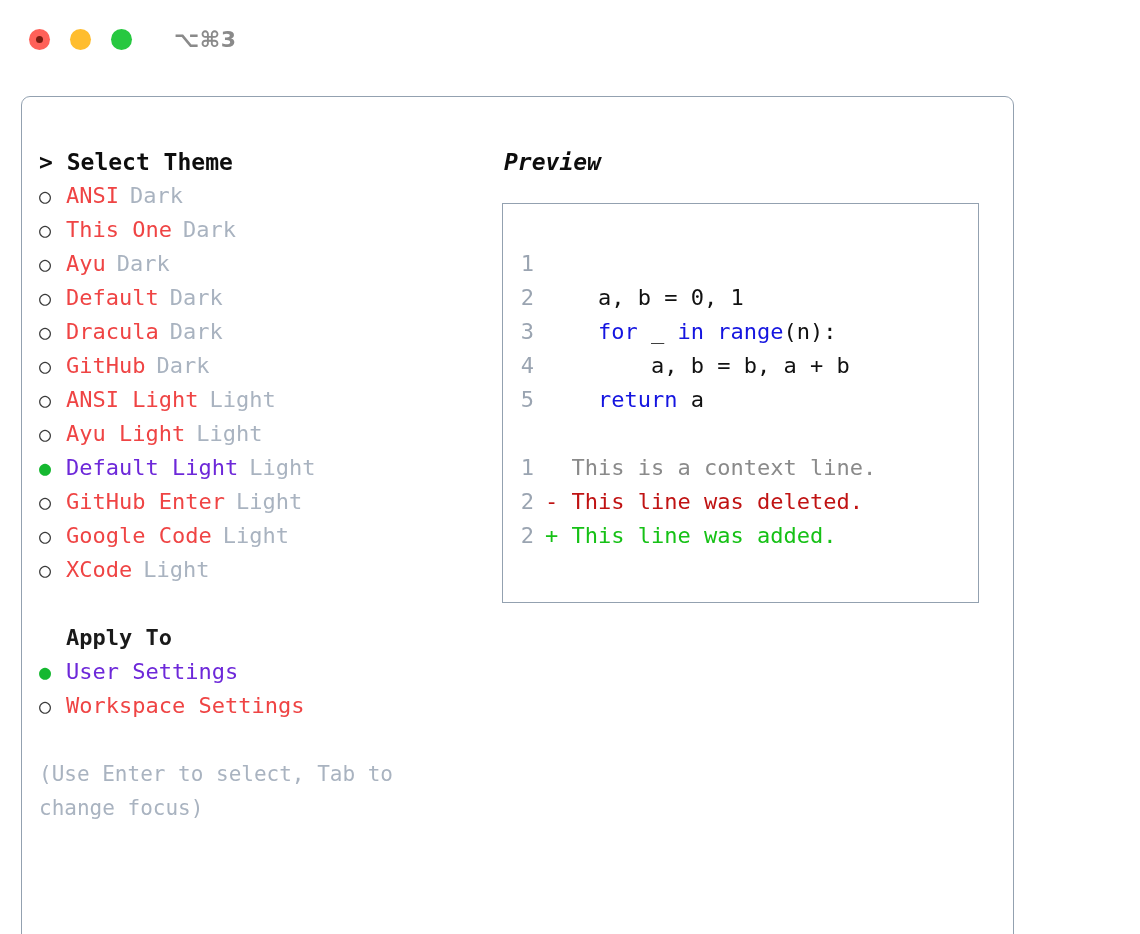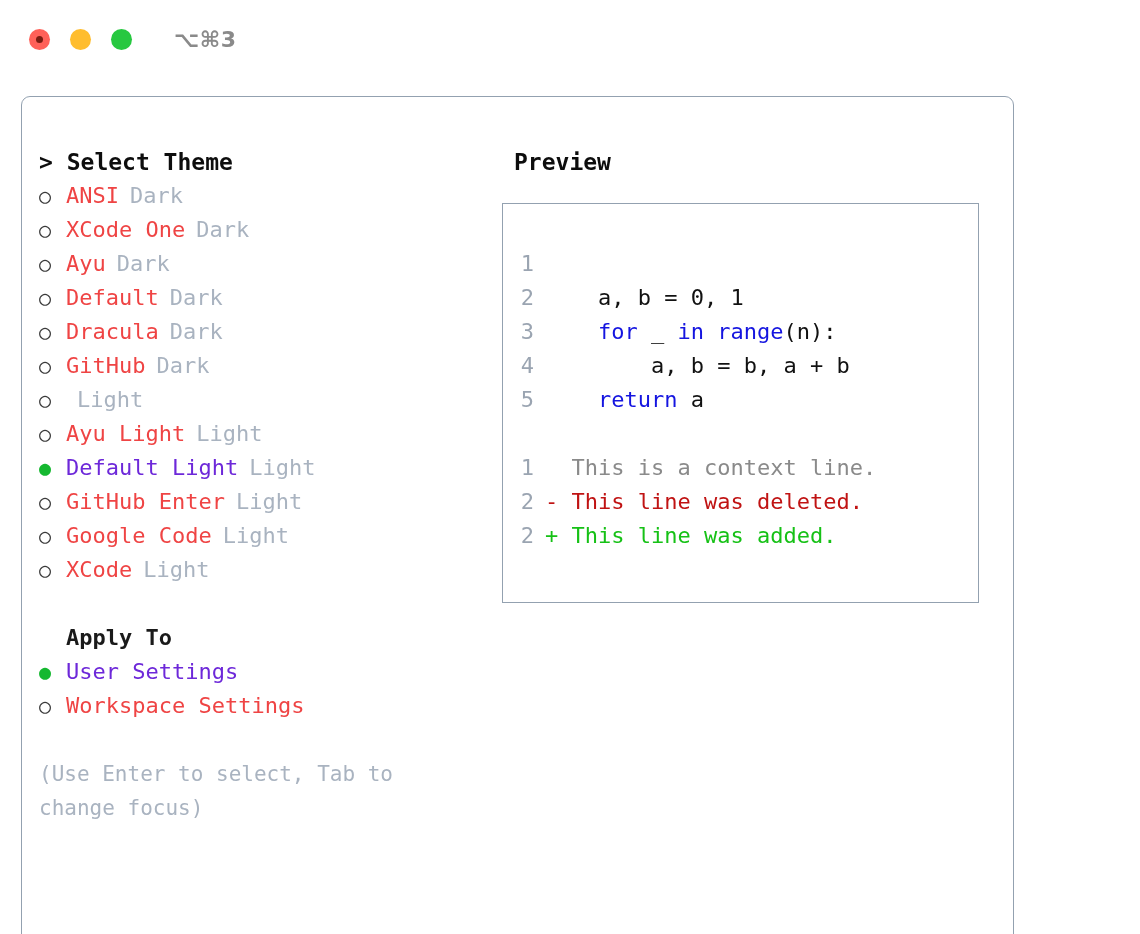--- a/index.html
+++ b/index.html
@@ -157,21 +157,22 @@
   .right-col {
     flex: 1;
     padding: 48px 0 0 0;
     box-sizing: border-box;
   }
   .preview-title {
     font-size: 23px;
     font-weight: bold;
     color: #0d0d0d;
     line-height: 34px;
-    margin-left: 12px;
+    margin-left: 2px;
+    font-style: italic;
   }
   .preview-box {
     margin-top: 24px;
     width: 477px;
     height: 400px;
     box-sizing: border-box;
     border: 1.5px solid #93a1b0;
     background: #ffffff;
     padding: 43px 0 0 0;
   }
@@ -218,26 +219,26 @@
 
   <div class="panel">
     <div class="panel-inner">
 
       <div class="left-col">
 
         <div class="section-title">&gt; Select Theme</div>
 
         <div class="opt-list" id="theme-list">
             <div class="opt-row"><span class="opt-marker">○</span><span class="opt-label">ANSI</span><span class="opt-variant">Dark</span></div>
-            <div class="opt-row"><span class="opt-marker">○</span><span class="opt-label">XCode One</span><span class="opt-variant">Dark</span></div>
+            <div class="opt-row"><span class="opt-marker">○</span><span class="opt-label">This One</span><span class="opt-variant">Dark</span></div>
             <div class="opt-row"><span class="opt-marker">○</span><span class="opt-label">Ayu</span><span class="opt-variant">Dark</span></div>
             <div class="opt-row"><span class="opt-marker">○</span><span class="opt-label">Default</span><span class="opt-variant">Dark</span></div>
             <div class="opt-row"><span class="opt-marker">○</span><span class="opt-label">Dracula</span><span class="opt-variant">Dark</span></div>
             <div class="opt-row"><span class="opt-marker">○</span><span class="opt-label">GitHub</span><span class="opt-variant">Dark</span></div>
-            <div class="opt-row"><span class="opt-marker">○</span><span class="opt-variant">Light</span></div>
+            <div class="opt-row"><span class="opt-marker">○</span><span class="opt-label">ANSI Light</span><span class="opt-variant">Light</span></div>
             <div class="opt-row"><span class="opt-marker">○</span><span class="opt-label">Ayu Light</span><span class="opt-variant">Light</span></div>
             <div class="opt-row selected"><span class="opt-marker">●</span><span class="opt-label">Default Light</span><span class="opt-variant">Light</span></div>
             <div class="opt-row"><span class="opt-marker">○</span><span class="opt-label">GitHub Enter</span><span class="opt-variant">Light</span></div>
             <div class="opt-row"><span class="opt-marker">○</span><span class="opt-label">Google Code</span><span class="opt-variant">Light</span></div>
             <div class="opt-row"><span class="opt-marker">○</span><span class="opt-label">XCode</span><span class="opt-variant">Light</span></div>
           </div>
 
         <div class="spacer-row"></div>
 
         <div class="group-head">

